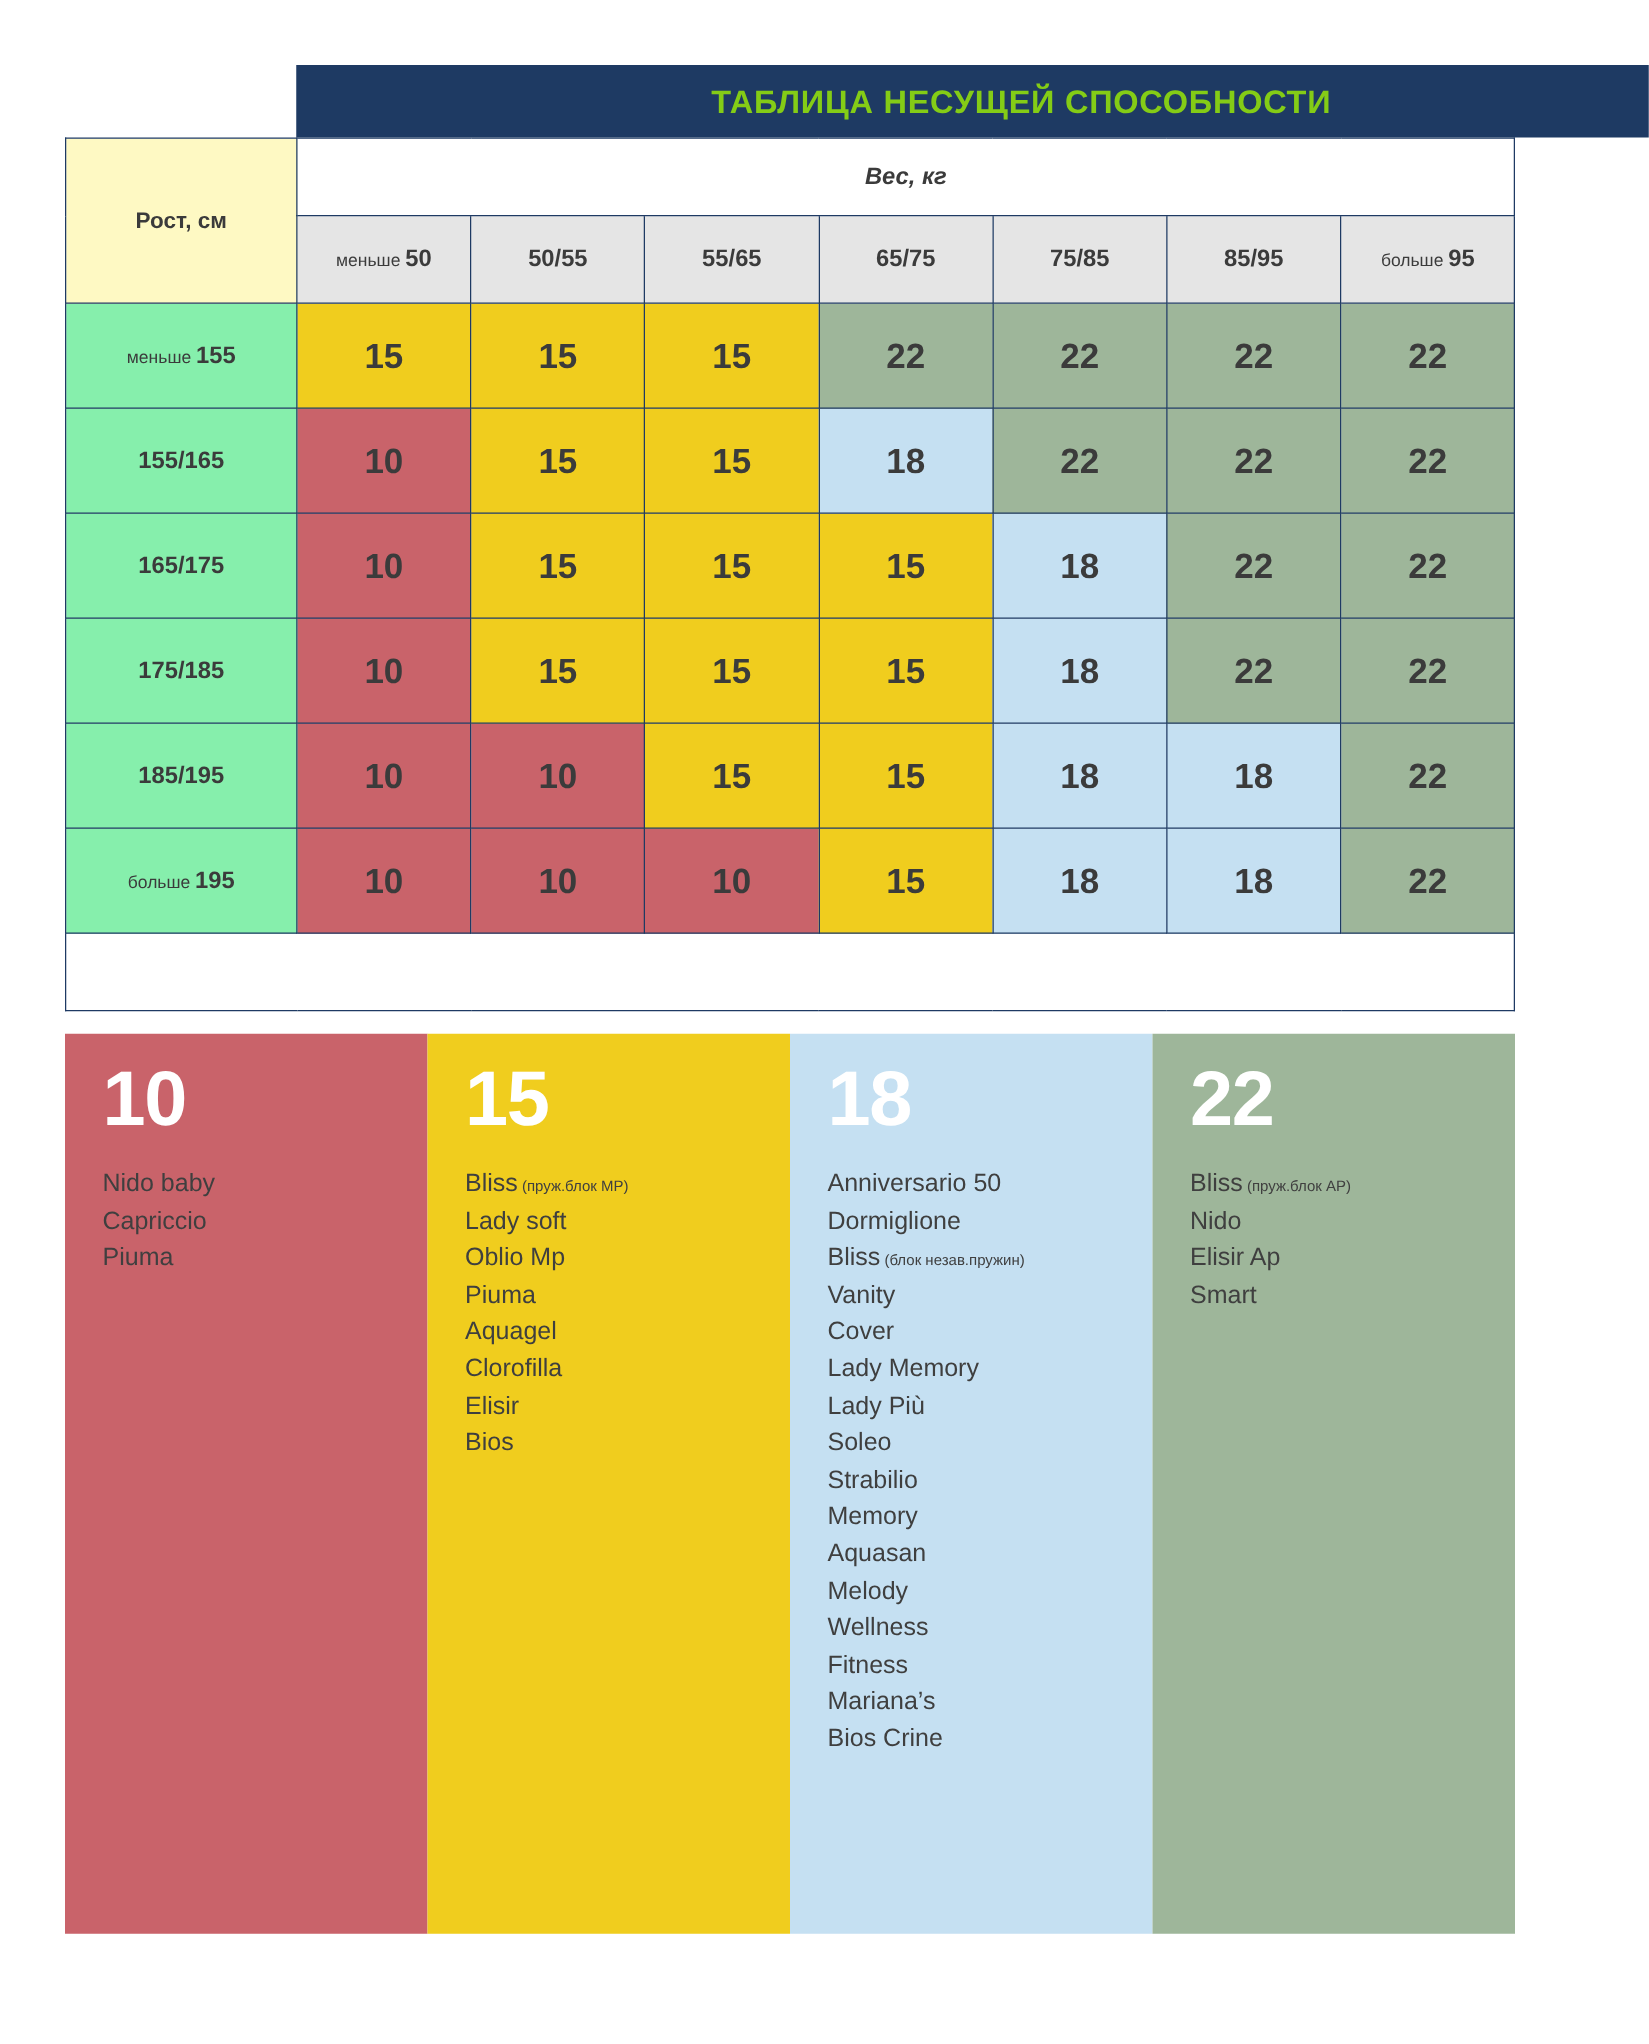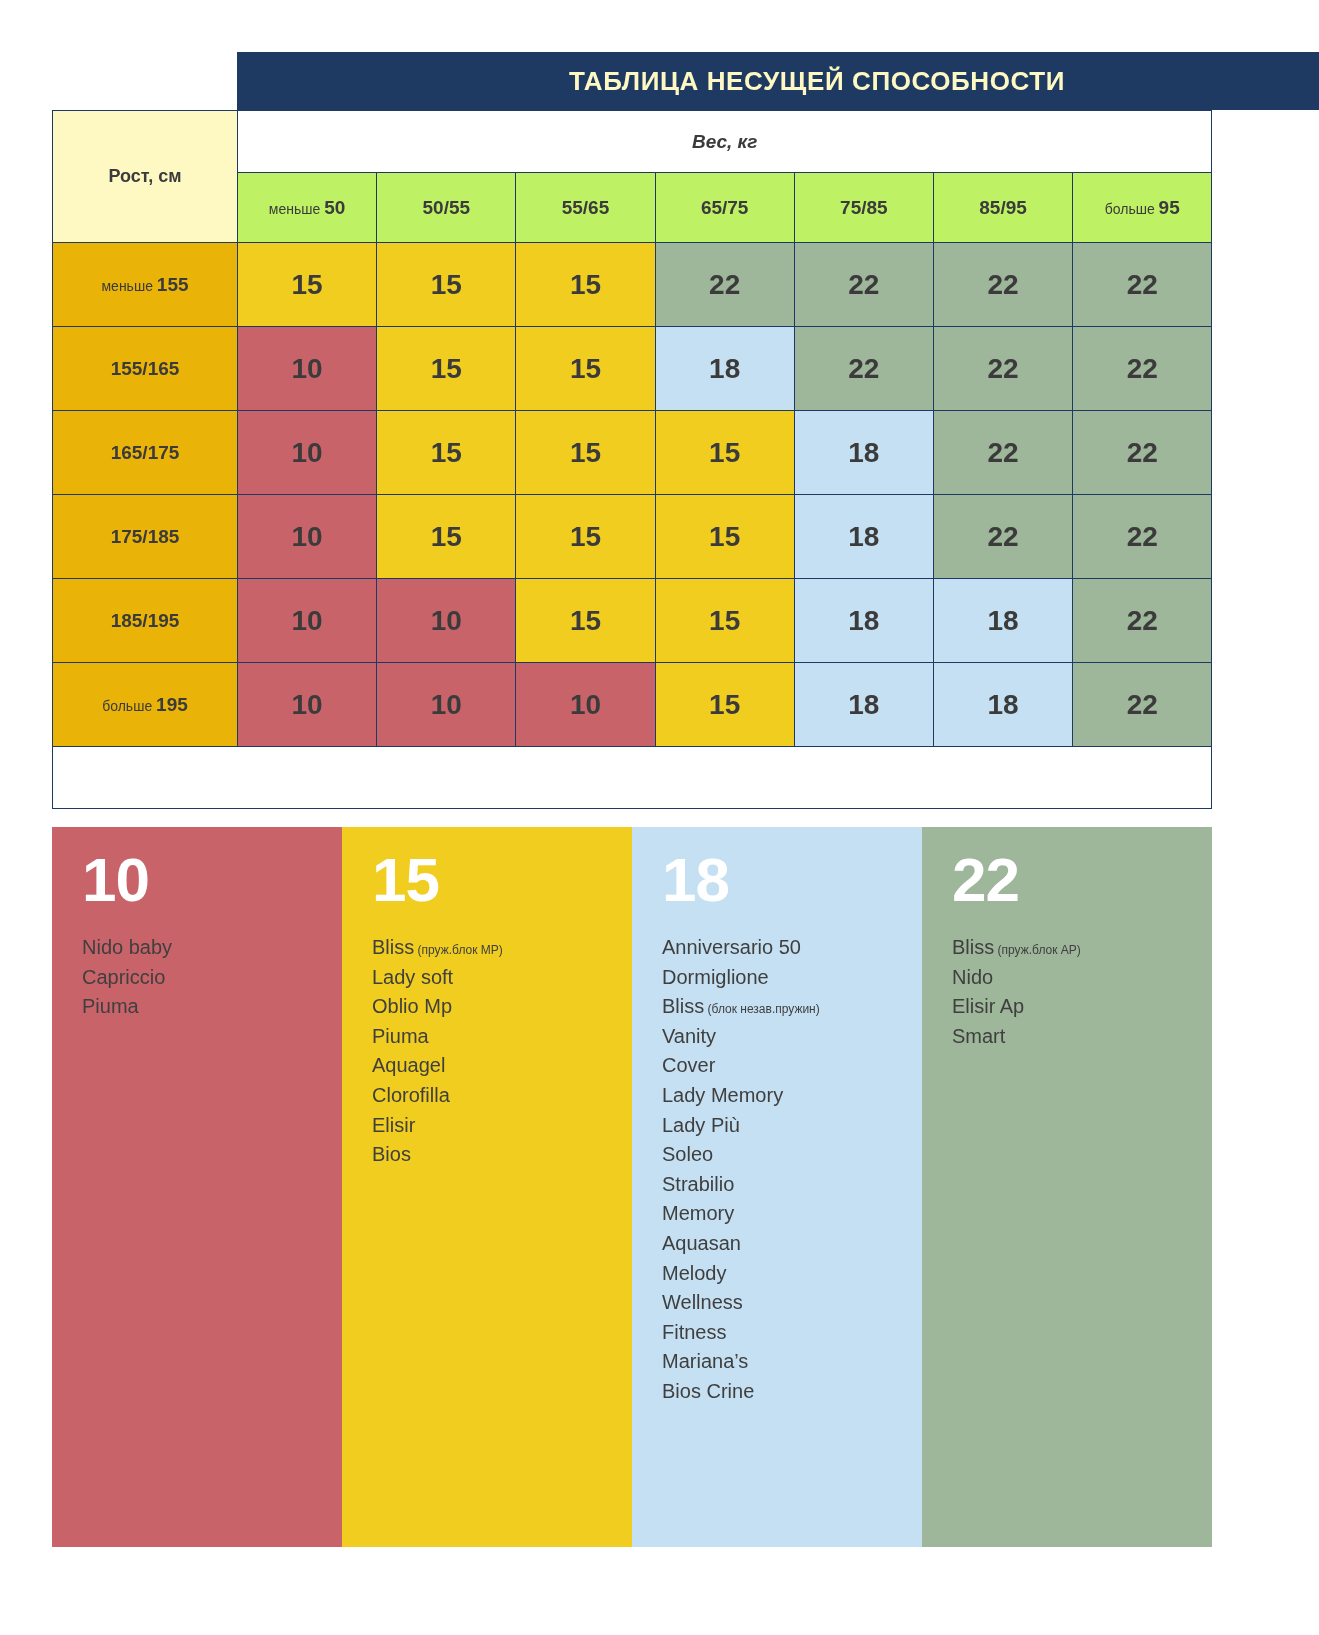--- a/index.html
+++ b/index.html
@@ -27,21 +27,21 @@
     background: #1e3a63;
     height: 58px;
     width: 1160px;
     display: flex;
     align-items: center;
     justify-content: center;
     margin-left: 185px;
     box-sizing: border-box;
   }
   .title-bar .title-text {
-    color: #fef9c3;
+    color: #84cc16;
     font-size: 26px;
     font-weight: bold;
     letter-spacing: 0.6px;
     white-space: nowrap;
   }
 
   
   table.matrix {
     border-collapse: collapse;
     table-layout: fixed;
@@ -70,32 +70,32 @@
   }
   td.rost-label {
     height: 70px;
     font-size: 18px;
     font-weight: bold;
     background: #fef9c3;
     text-align: center;
   }
   td.wcol {
     height: 70px;
-    background: #bef264;
+    background: #e5e5e5;
     font-size: 19px;
     font-weight: bold;
     white-space: nowrap;
   }
   td.wcol .sm {
     font-size: 14px;
     font-weight: normal;
   }
   td.rowhead {
     height: 84px;
-    background: #eab308;
+    background: #86efac;
     text-align: right;
     padding-right: 14px;
     font-size: 19px;
     font-weight: bold;
     white-space: nowrap;
   }
   td.rowhead .sm {
     font-size: 14px;
     font-weight: normal;
   }

